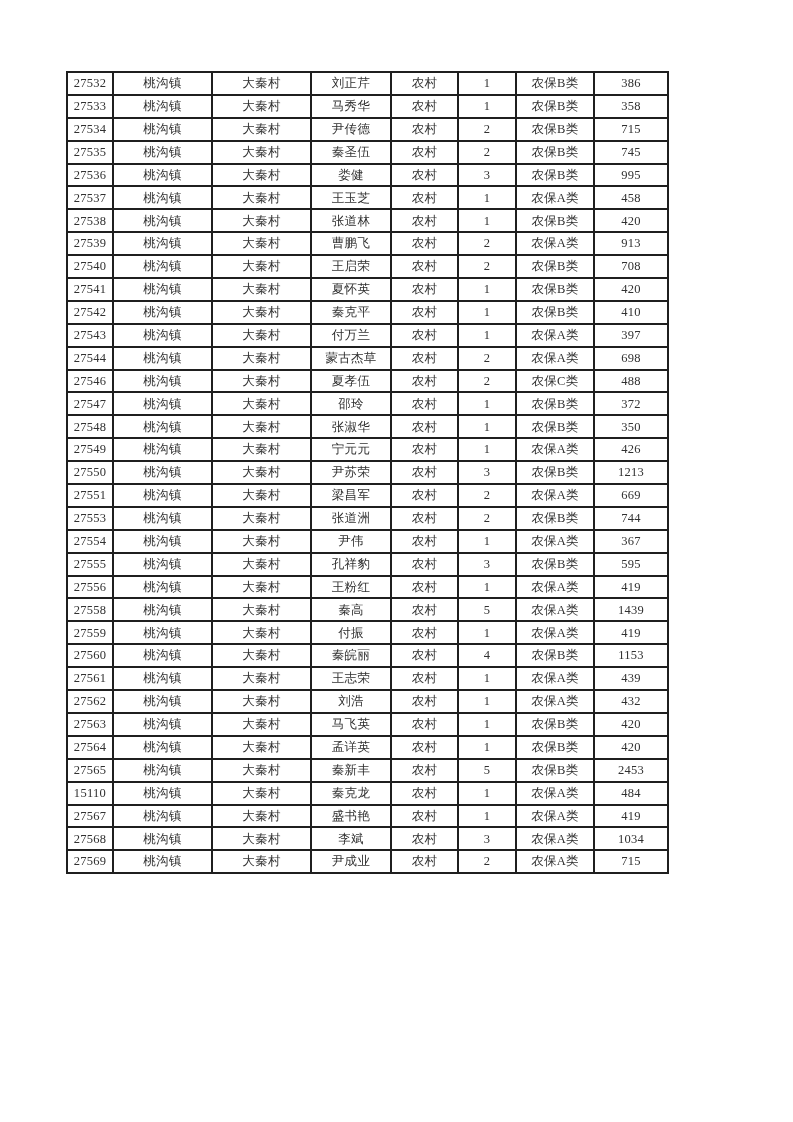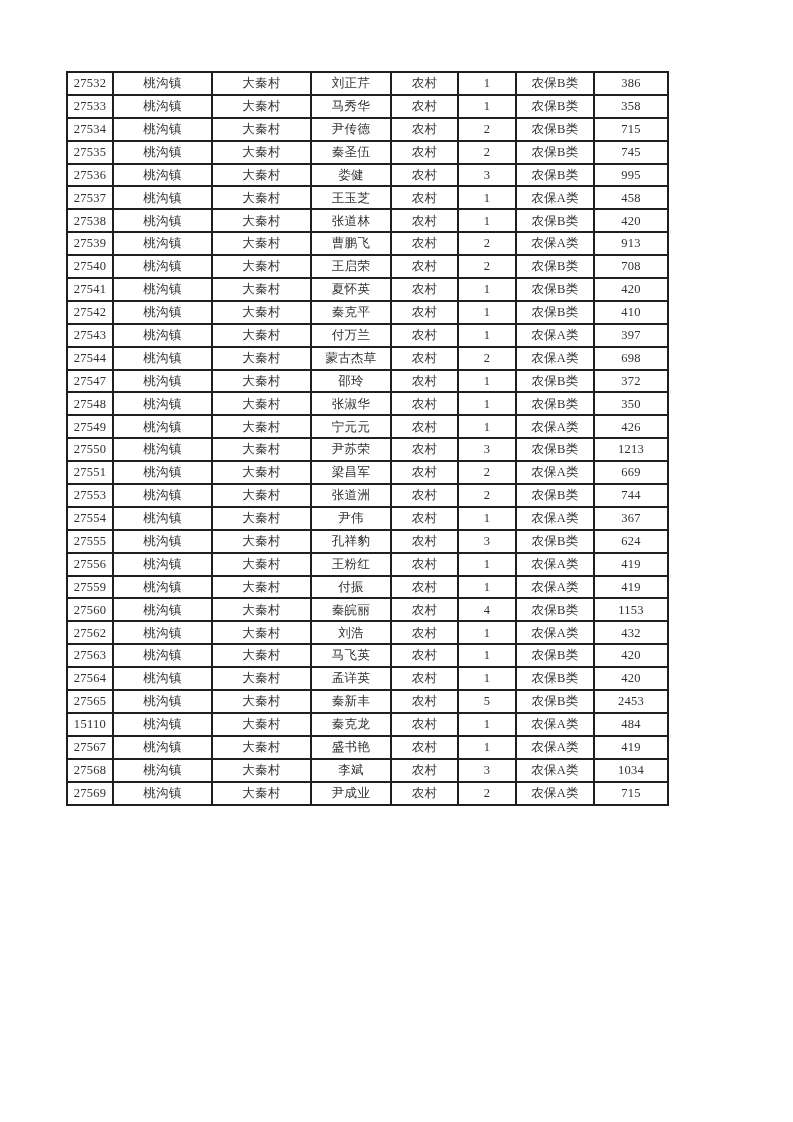--- a/index.html
+++ b/index.html
@@ -193,20 +193,30 @@
           <td>27544</td>
           <td>桃沟镇</td>
           <td>大秦村</td>
           <td>蒙古杰草</td>
           <td>农村</td>
           <td>2</td>
           <td>农保A类</td>
           <td>698</td>
         </tr>
         <tr>
+          <td>27546</td>
+          <td>桃沟镇</td>
+          <td>大秦村</td>
+          <td>夏孝伍</td>
+          <td>农村</td>
+          <td>2</td>
+          <td>农保C类</td>
+          <td>488</td>
+        </tr>
+        <tr>
           <td>27547</td>
           <td>桃沟镇</td>
           <td>大秦村</td>
           <td>邵玲</td>
           <td>农村</td>
           <td>1</td>
           <td>农保B类</td>
           <td>372</td>
         </tr>
         <tr>
@@ -270,51 +280,71 @@
           <td>367</td>
         </tr>
         <tr>
           <td>27555</td>
           <td>桃沟镇</td>
           <td>大秦村</td>
           <td>孔祥豹</td>
           <td>农村</td>
           <td>3</td>
           <td>农保B类</td>
-          <td>624</td>
+          <td>595</td>
         </tr>
         <tr>
           <td>27556</td>
           <td>桃沟镇</td>
           <td>大秦村</td>
           <td>王粉红</td>
           <td>农村</td>
           <td>1</td>
           <td>农保A类</td>
           <td>419</td>
         </tr>
         <tr>
+          <td>27558</td>
+          <td>桃沟镇</td>
+          <td>大秦村</td>
+          <td>秦高</td>
+          <td>农村</td>
+          <td>5</td>
+          <td>农保A类</td>
+          <td>1439</td>
+        </tr>
+        <tr>
           <td>27559</td>
           <td>桃沟镇</td>
           <td>大秦村</td>
           <td>付振</td>
           <td>农村</td>
           <td>1</td>
           <td>农保A类</td>
           <td>419</td>
         </tr>
         <tr>
           <td>27560</td>
           <td>桃沟镇</td>
           <td>大秦村</td>
           <td>秦皖丽</td>
           <td>农村</td>
           <td>4</td>
           <td>农保B类</td>
           <td>1153</td>
+        </tr>
+        <tr>
+          <td>27561</td>
+          <td>桃沟镇</td>
+          <td>大秦村</td>
+          <td>王志荣</td>
+          <td>农村</td>
+          <td>1</td>
+          <td>农保A类</td>
+          <td>439</td>
         </tr>
         <tr>
           <td>27562</td>
           <td>桃沟镇</td>
           <td>大秦村</td>
           <td>刘浩</td>
           <td>农村</td>
           <td>1</td>
           <td>农保A类</td>
           <td>432</td>

